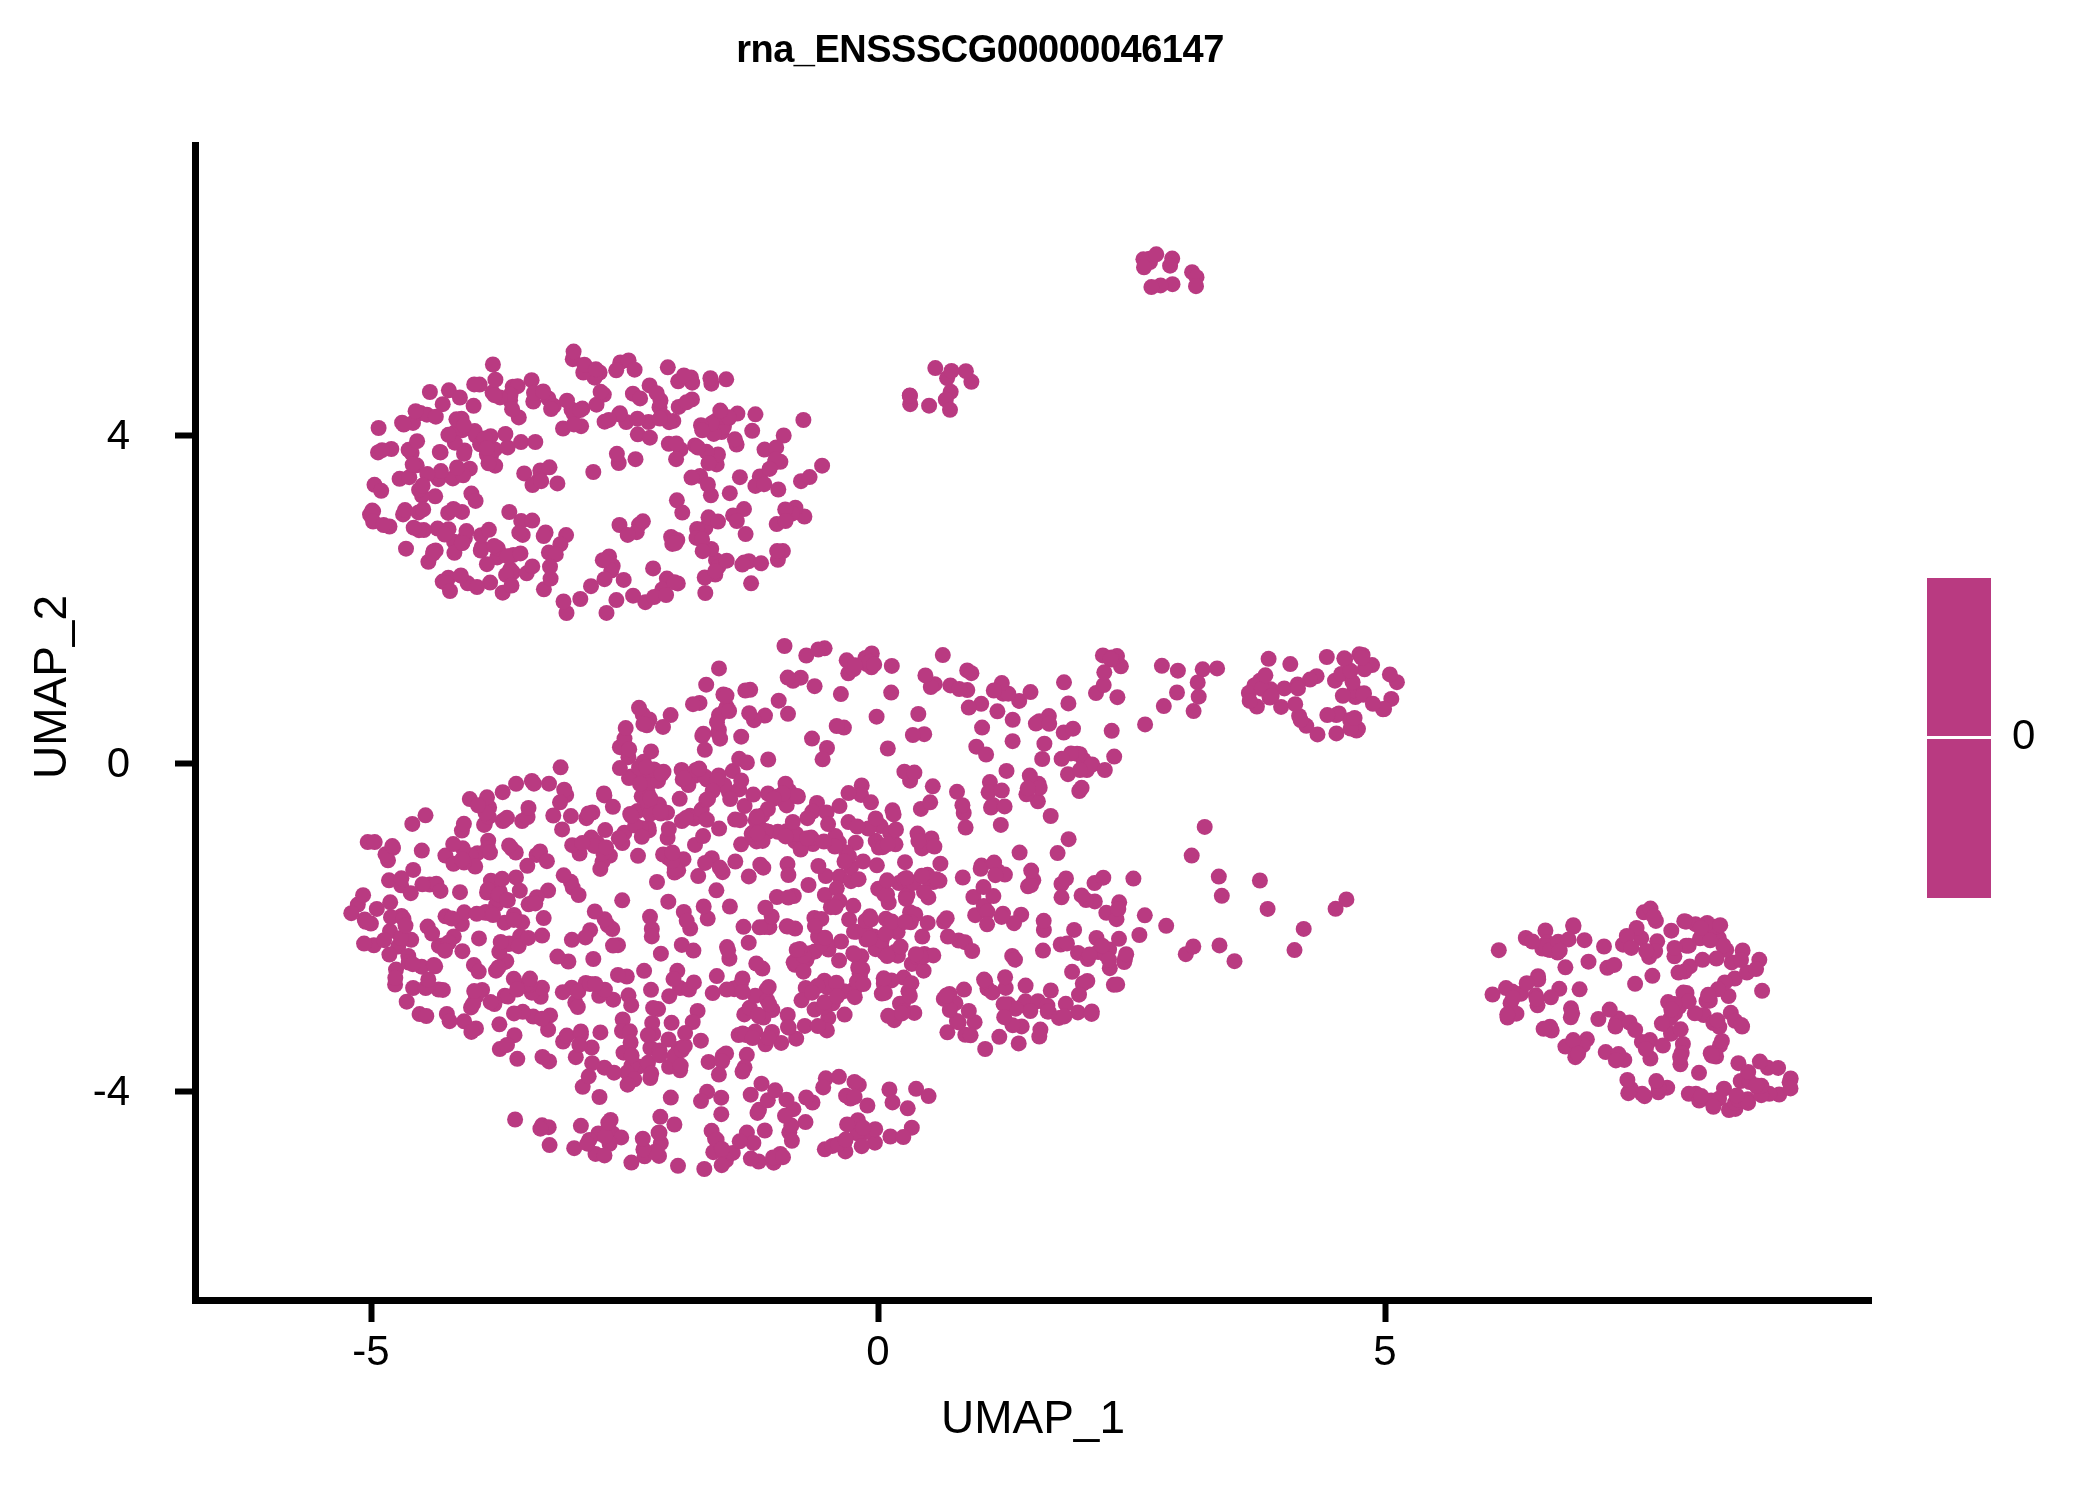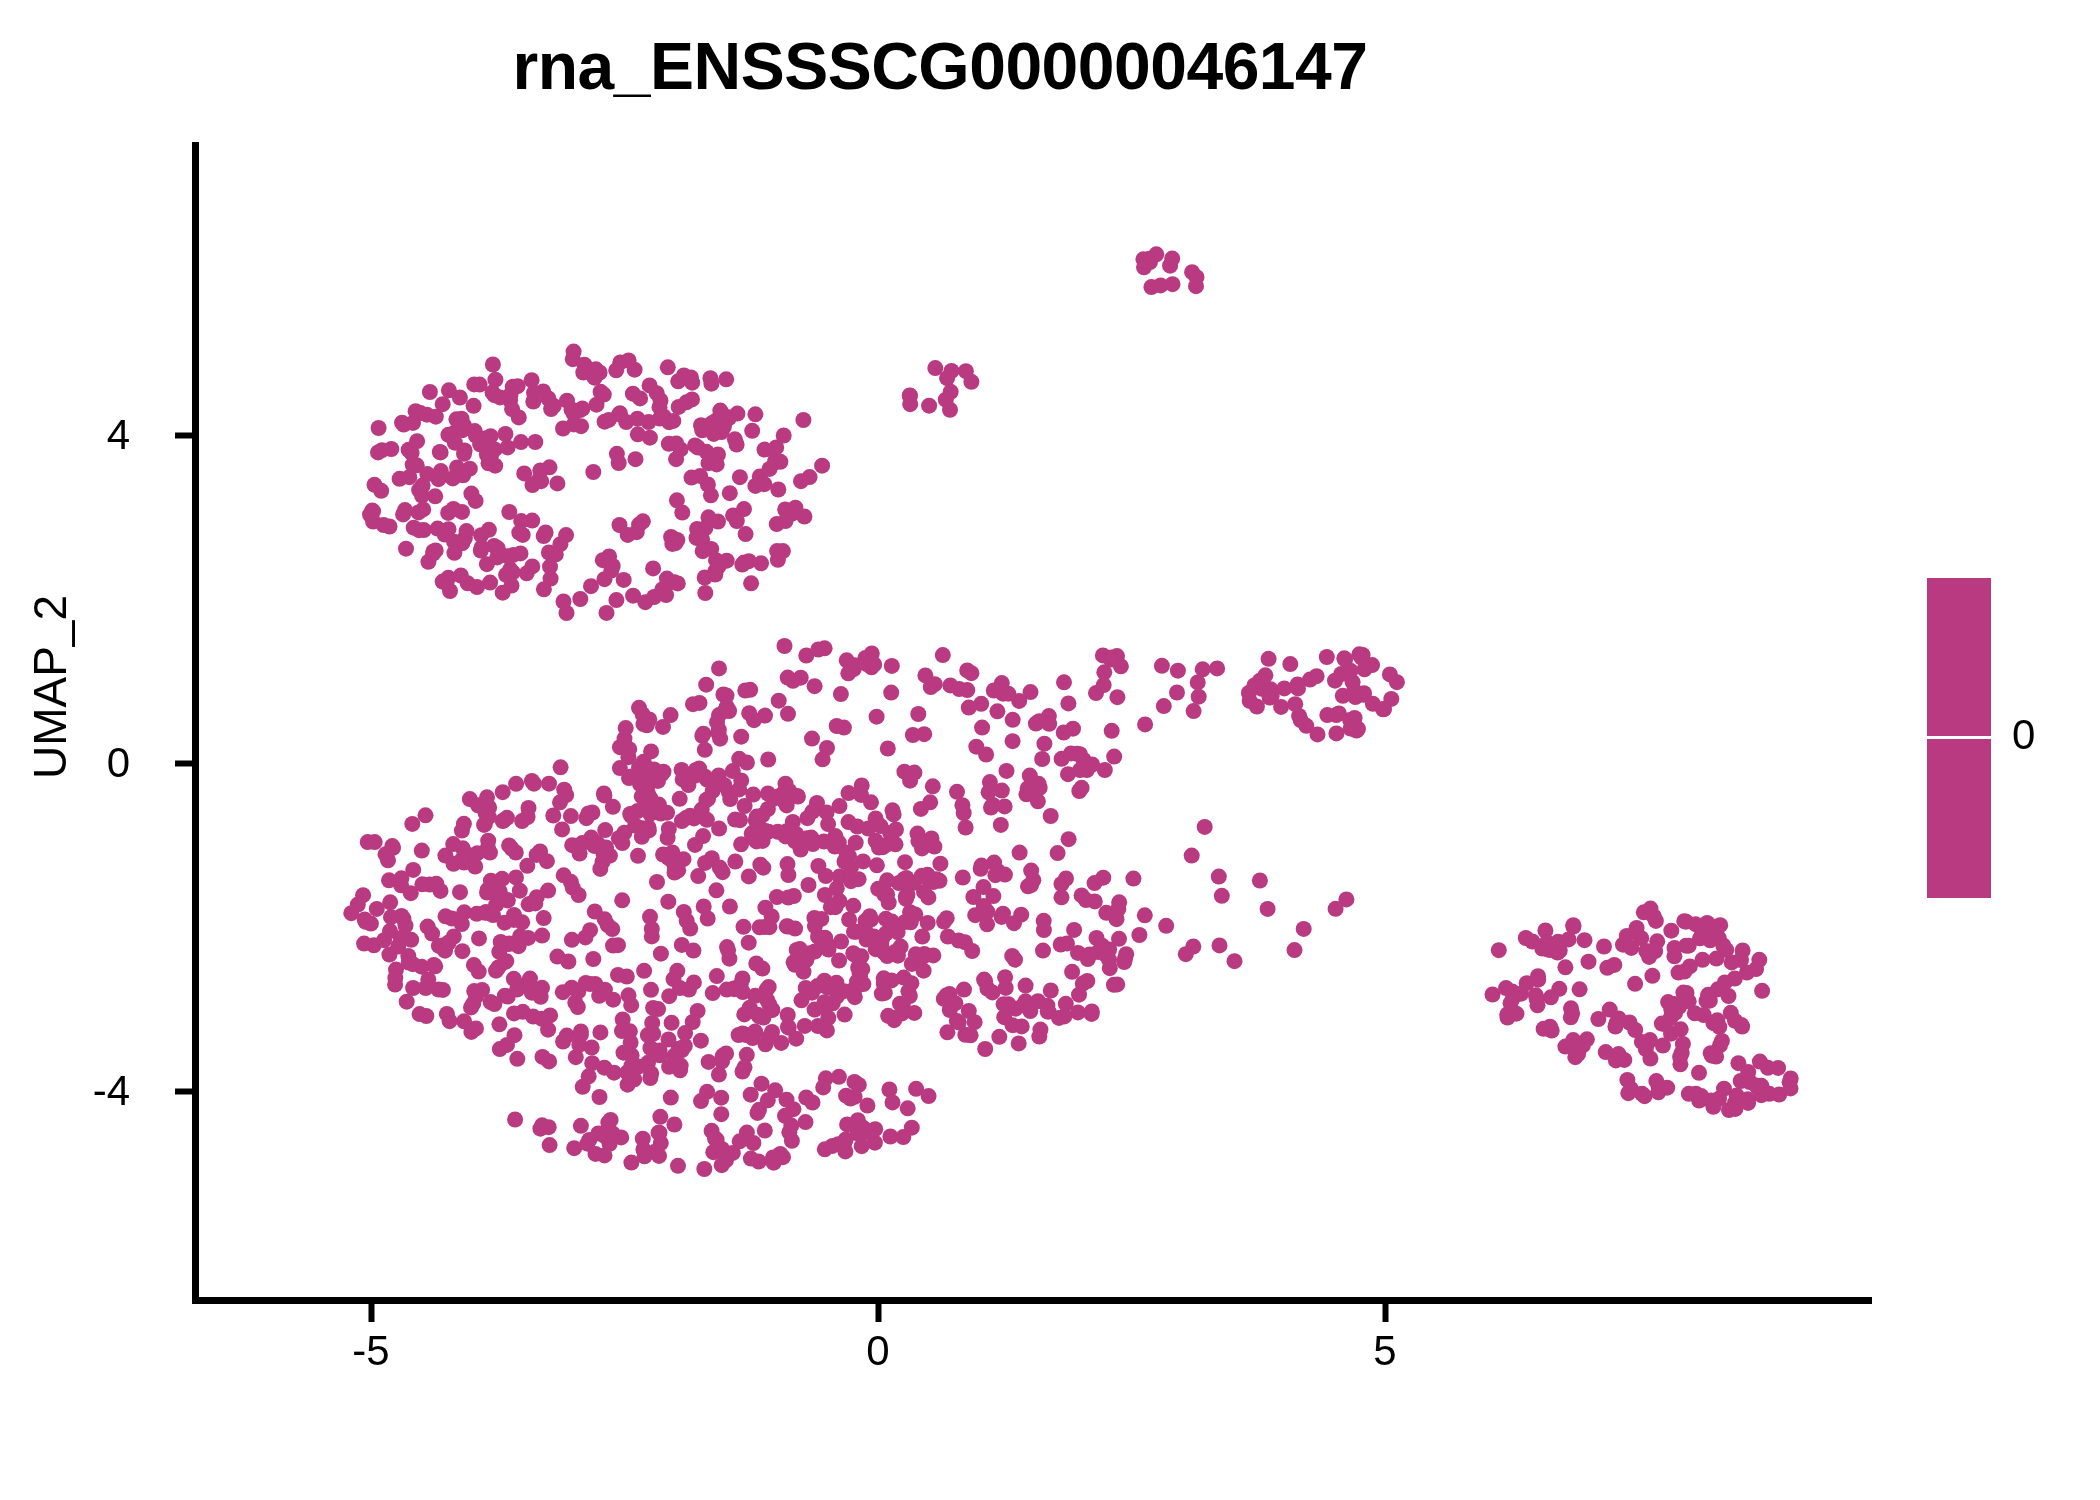--- a/index.html
+++ b/index.html
@@ -19,24 +19,25 @@
     width: 2100px;
     height: 1500px;
     background: #ffffff;
   }
   #plot-title {
     position: absolute;
     left: 0;
     top: 28px;
     width: 1880px;
     text-align: center;
-    font-size: 66px;
+    font-size: 38px;
     font-weight: bold;
     letter-spacing: -0.5px;
     white-space: nowrap;
+    padding-left: 40px;
   }
   #panel {
     position: absolute;
     left: 0; top: 0;
     width: 2100px; height: 1500px;
   }
   #y-axis-title {
     position: absolute;
     left: -180px;
     top: 660px;
@@ -1813,18 +1814,19 @@
 
   <div class="tick-label-y" style="top:414px; left:40px;">4</div>
   <div class="tick-label-y" style="top:742px; left:40px;">0</div>
   <div class="tick-label-y" style="top:1070px; left:40px;">-4</div>
 
   <div class="tick-label-x" style="left:311px;">-5</div>
   <div class="tick-label-x" style="left:818px;">0</div>
   <div class="tick-label-x" style="left:1325px;">5</div>
 
   <div id="y-axis-title">UMAP_2</div>
+  <div id="x-axis-title">UMAP_1</div>
 
   <div id="legend-bar" style="background: rgb(185, 58, 129);"></div>
   <div id="legend-tick"></div>
   <div id="legend-label">0</div>
 
 </div>
 
 </body></html>

